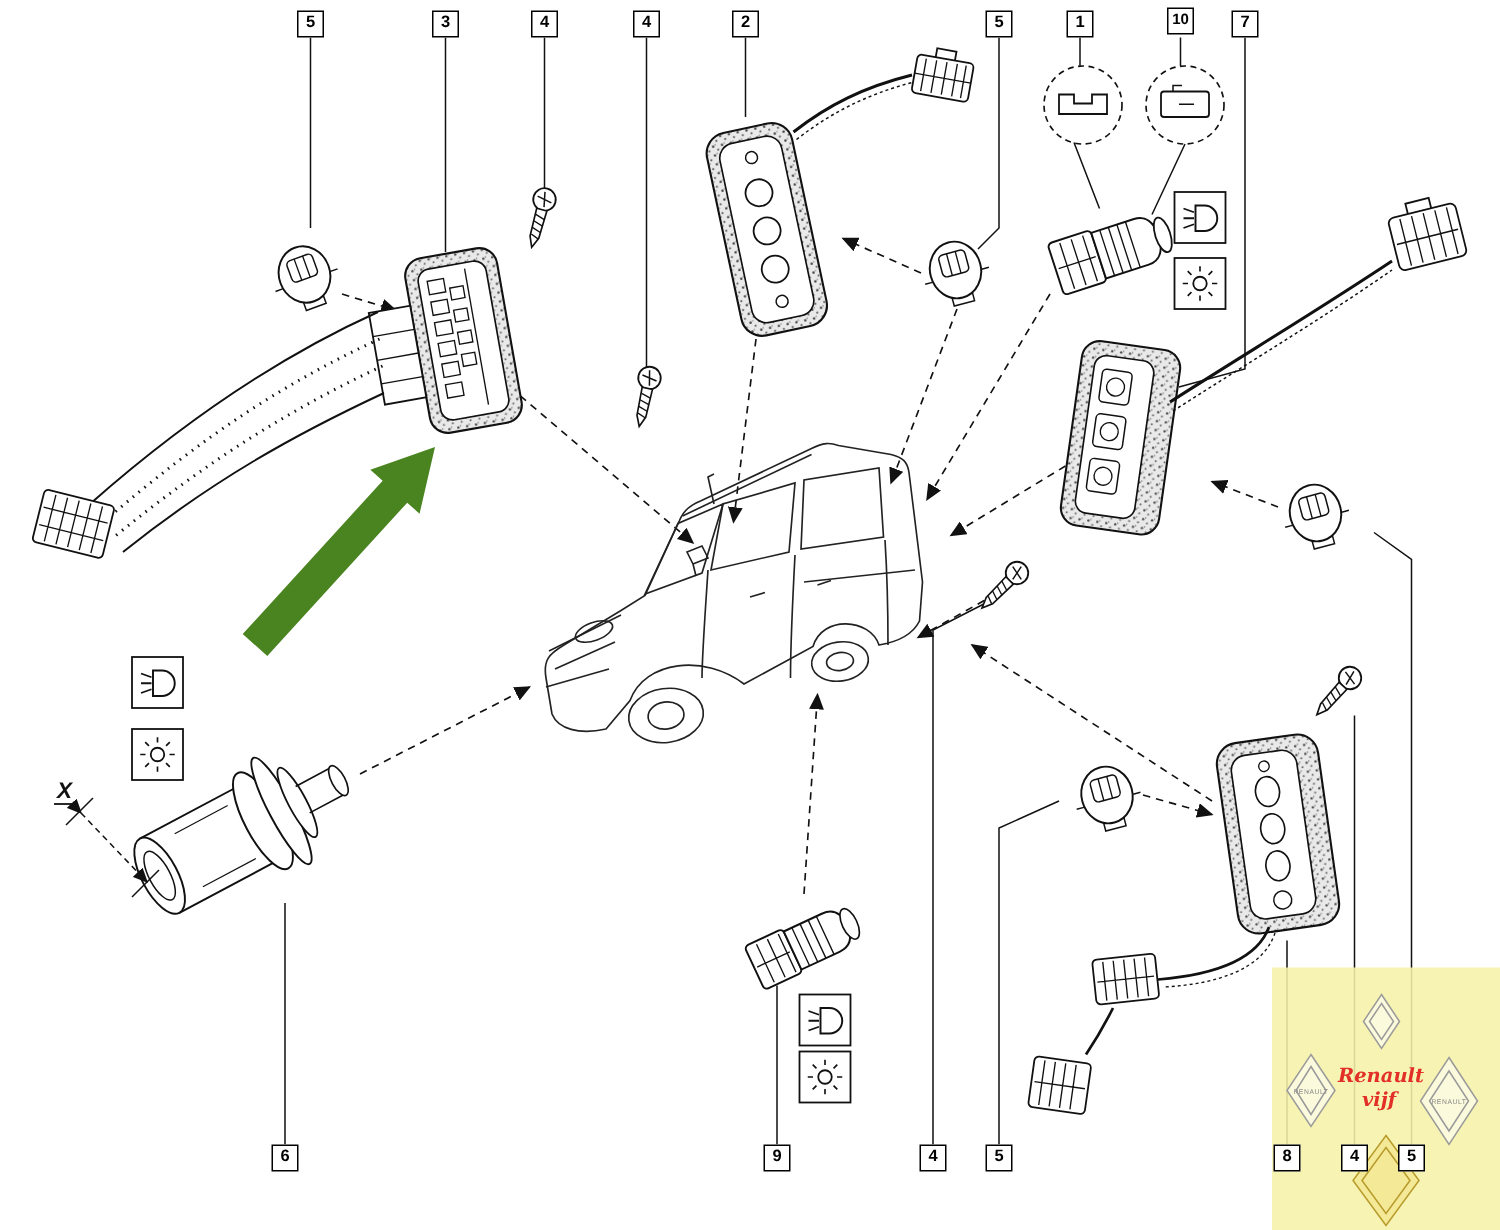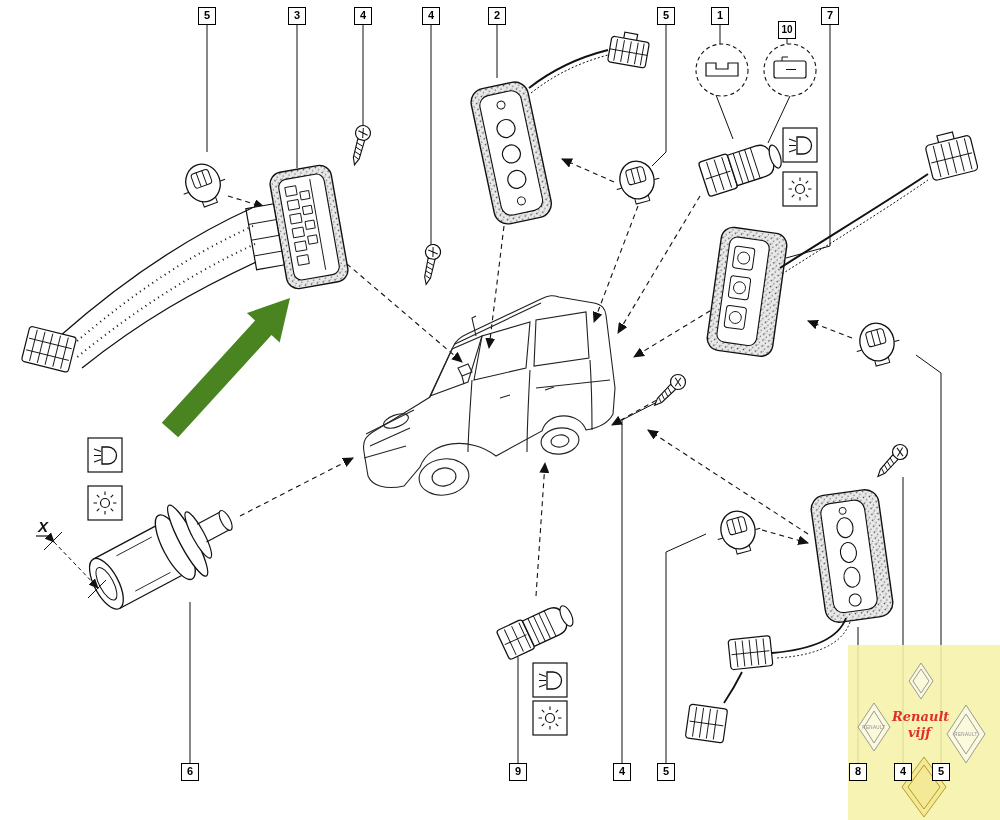--- a/index.html
+++ b/index.html
@@ -270,21 +270,21 @@
   </g>
 </svg>
 
 <div class="callout" style="left:198px;top:7px">5</div>
 <div class="callout" style="left:288px;top:7px">3</div>
 <div class="callout" style="left:354px;top:7px">4</div>
 <div class="callout" style="left:422px;top:7px">4</div>
 <div class="callout" style="left:488px;top:7px">2</div>
 <div class="callout" style="left:657px;top:7px">5</div>
 <div class="callout" style="left:711px;top:7px">1</div>
-<div class="callout" style="left:778px;top:21px;font-size:10px">10</div>
+<div class="callout" style="left:778px;top:5px;font-size:10px">10</div>
 <div class="callout" style="left:821px;top:7px">7</div>
 
 <div class="callout" style="left:181px;top:763px">6</div>
 <div class="callout" style="left:509px;top:763px">9</div>
 <div class="callout" style="left:613px;top:763px">4</div>
 <div class="callout" style="left:657px;top:763px">5</div>
 <div class="callout" style="left:849px;top:763px">8</div>
 <div class="callout" style="left:894px;top:763px">4</div>
 <div class="callout" style="left:932px;top:763px">5</div>
 

